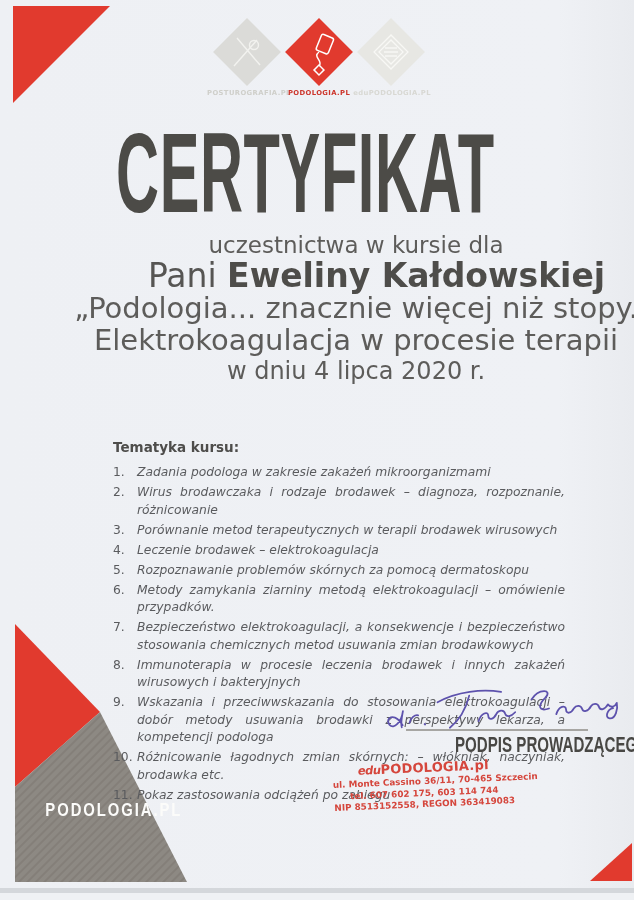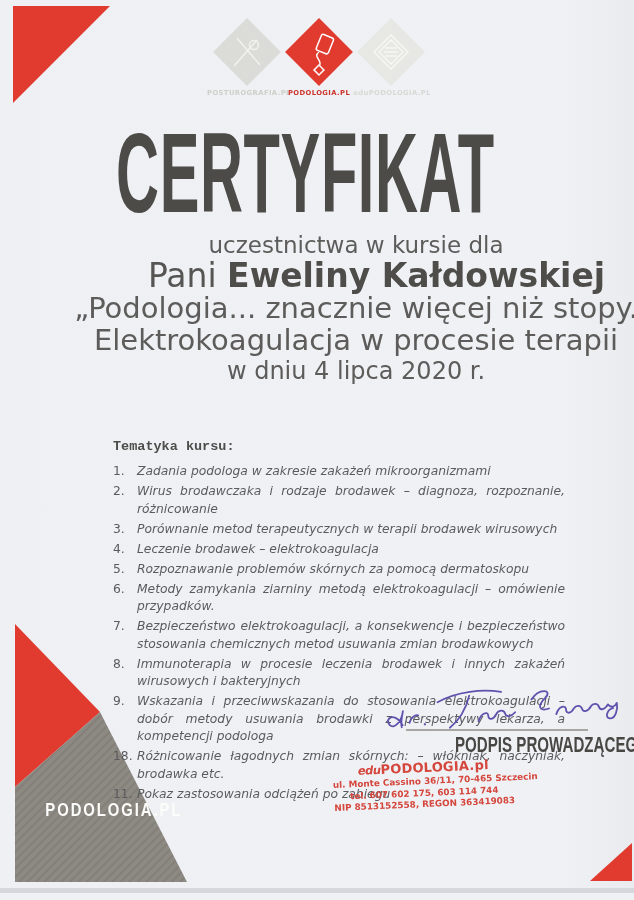--- a/index.html
+++ b/index.html
@@ -32,21 +32,21 @@
   
   .subtitle{position:absolute;left:0;top:231px;width:634px;text-align:center;z-index:2;color:#5d5c5a;padding-left:39px;}
   .s-line1{font-size:23px;line-height:28px;}
   .s-line2{font-size:33px;line-height:34px;color:#565553;margin-left:41px;}
   .s-line2 b{color:#4e4d4a;}
   .s-course{font-size:29px;line-height:31.5px;}
   .s-date{font-size:24px;line-height:31px;}
 
   
   .topics{position:absolute;left:113px;top:439px;width:452px;z-index:2;}
-  .topics-heading{font-size:13.5px;font-weight:bold;color:#4e4d4b;margin-bottom:9px;font-family:Liberation Mono, monospace;}
+  .topics-heading{font-size:13.5px;font-weight:bold;color:#4e4d4b;margin-bottom:9px;}
   .topics ol{list-style:none;margin:0;padding:0;}
   .topics li{display:flex;margin-bottom:2.5px;font-size:12.3px;line-height:17.5px;color:#5a5b5e;}
   .topics .num{flex:0 0 24px;}
   .topics .txt{flex:1;text-align:justify;font-style:italic;}
 
   
   .sig-svg{position:absolute;left:376px;top:684px;z-index:3;transform:rotate(-3deg);}
   .sig-line{position:absolute;left:406px;top:729px;width:182px;height:1.5px;background:#a7a6a3;z-index:2;}
   .podpis{position:absolute;left:398px;top:732px;width:200px;text-align:center;z-index:2;}
   .podpis span{display:inline-block;font-family:"Liberation Sans",sans-serif;font-weight:bold;
@@ -173,21 +173,21 @@
         </li>
       <li>
           <span class="num">8.</span>
           <span class="txt">Immunoterapia w procesie leczenia brodawek i innych zakażeń wirusowych i bakteryjnych</span>
         </li>
       <li>
           <span class="num">9.</span>
           <span class="txt">Wskazania i przeciwwskazania do stosowania elektrokoagulacji – dobór metody usuwania brodawki z perspektywy lekarza, a kompetencji podologa</span>
         </li>
       <li>
-          <span class="num">18.</span>
+          <span class="num">10.</span>
           <span class="txt">Różnicowanie łagodnych zmian skórnych: – włókniak, naczyniak, brodawka etc.</span>
         </li>
       <li>
           <span class="num">11.</span>
           <span class="txt">Pokaz zastosowania odciążeń po zabiegu</span>
         </li>
     </ol>
   </div>
 
   <svg class="sig-svg" width="250" height="52" viewBox="0 0 250 52">

